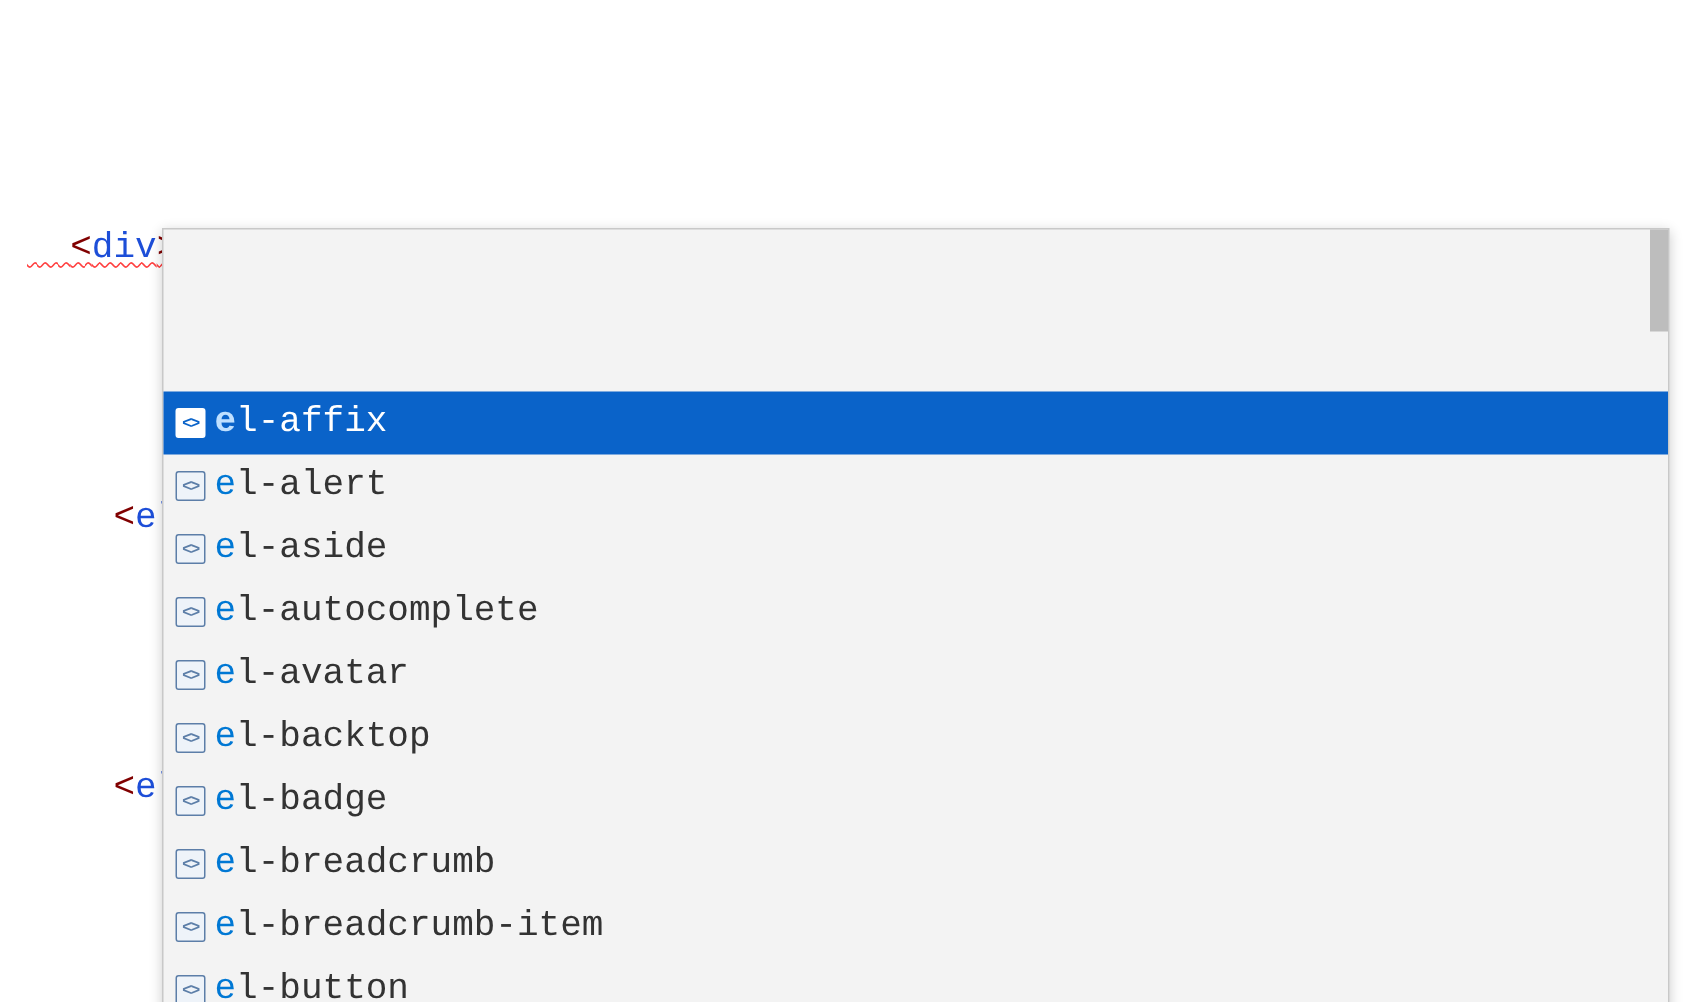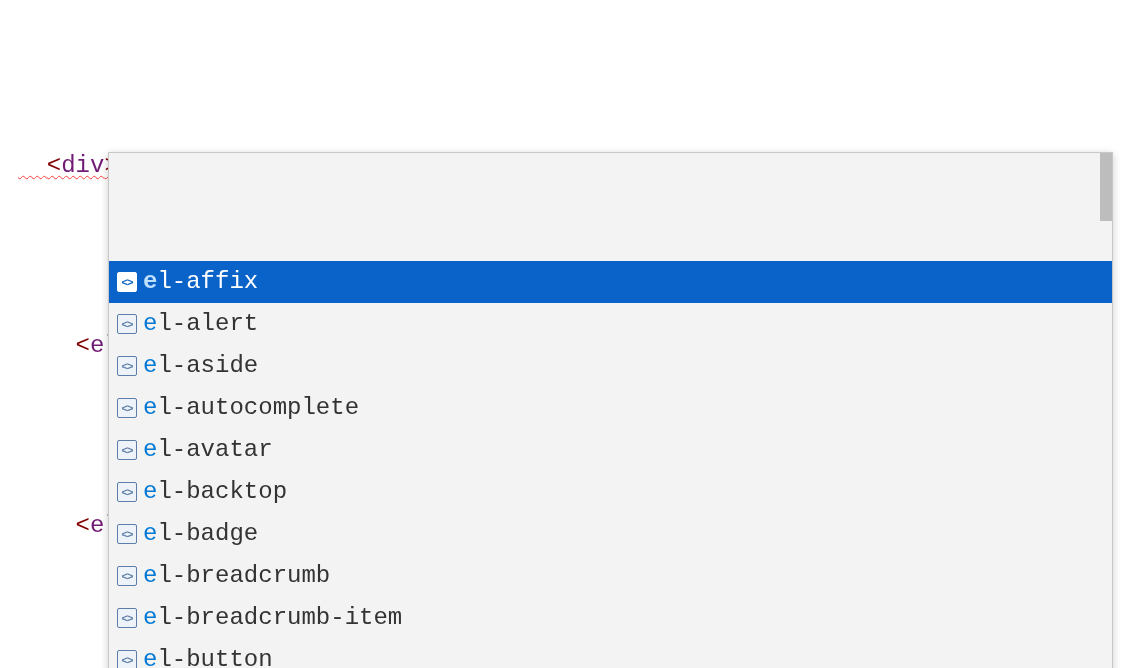--- a/index.html
+++ b/index.html
@@ -13,21 +13,21 @@
     background: #ffffff;
     overflow: hidden;
   }
   .editor {
     padding: 4px 0 0 18px;
     white-space: pre;
     line-height: 36px;
     position: relative;
   }
   .line { position: relative; }
-  .tag-name { color: #701a75; }
+  .tag-name { color: #1d4ed8; }
   .attr-name { color: #ff0000; }
   .attr-value { color: #0000ff; }
   .text-content { color: #333333; }
   .punct { color: #333333; }
   .bracket { color: #800000; }
   .underline-red {
     text-decoration-line: underline;
     text-decoration-style: wavy;
     text-decoration-color: #ff4040;
     text-decoration-thickness: 1px;

